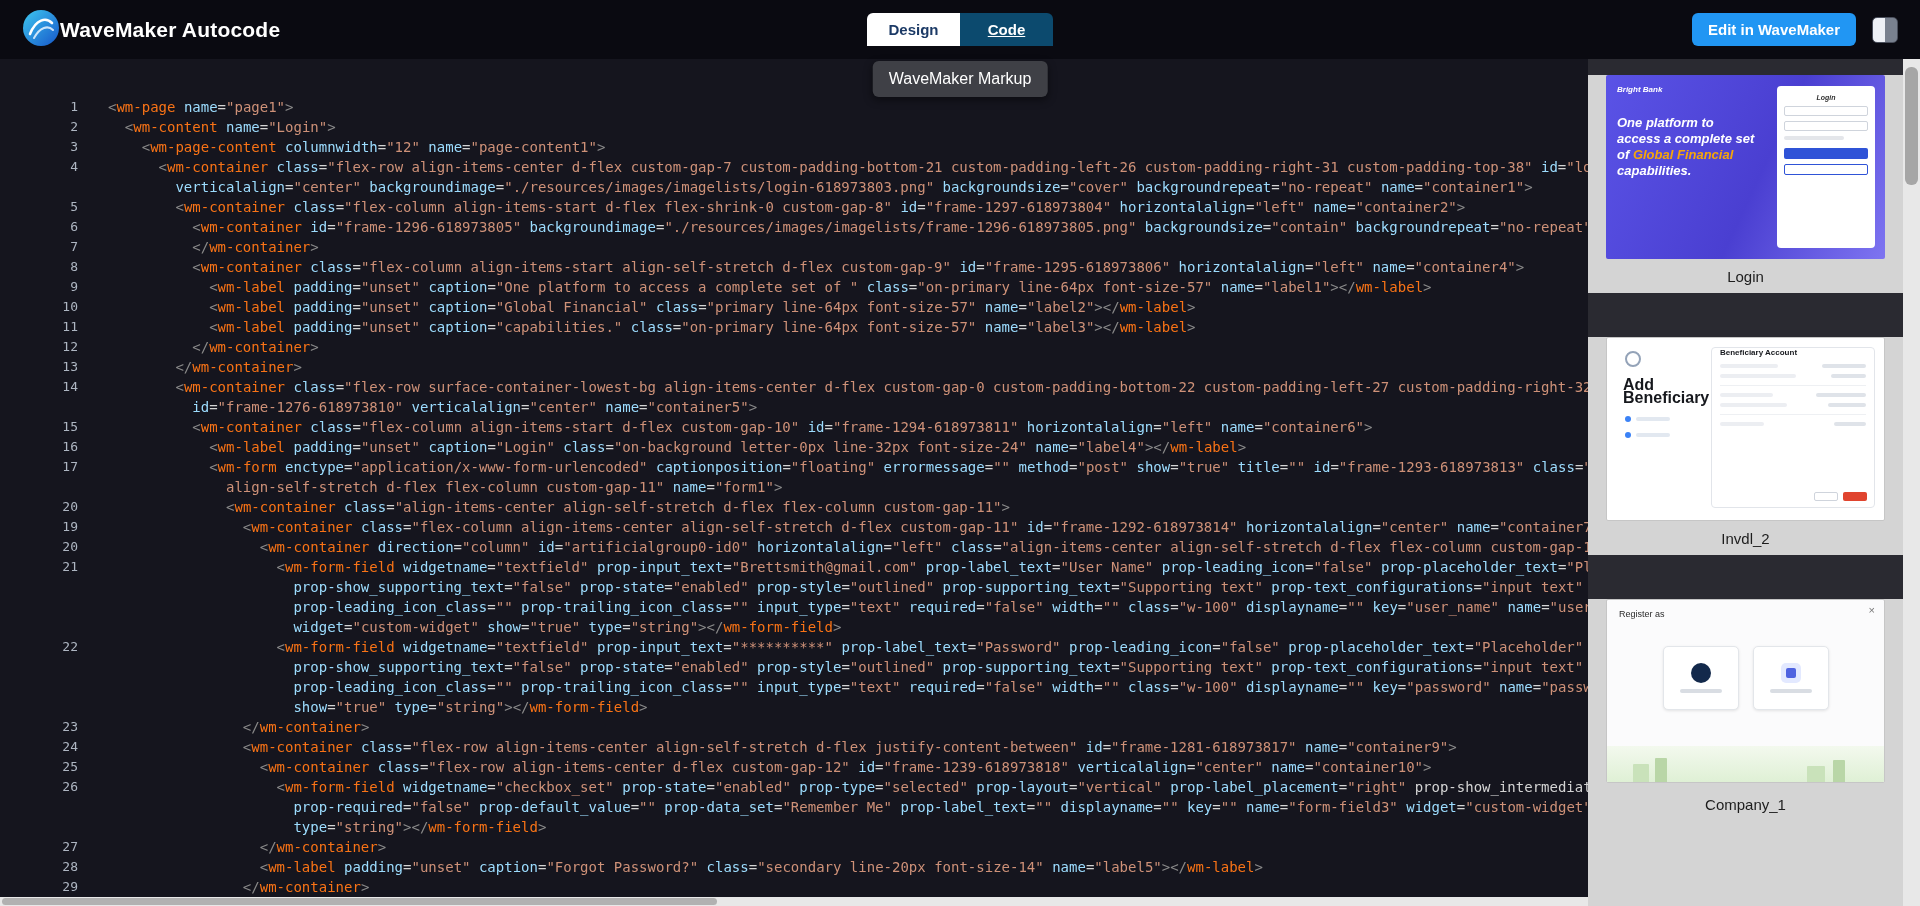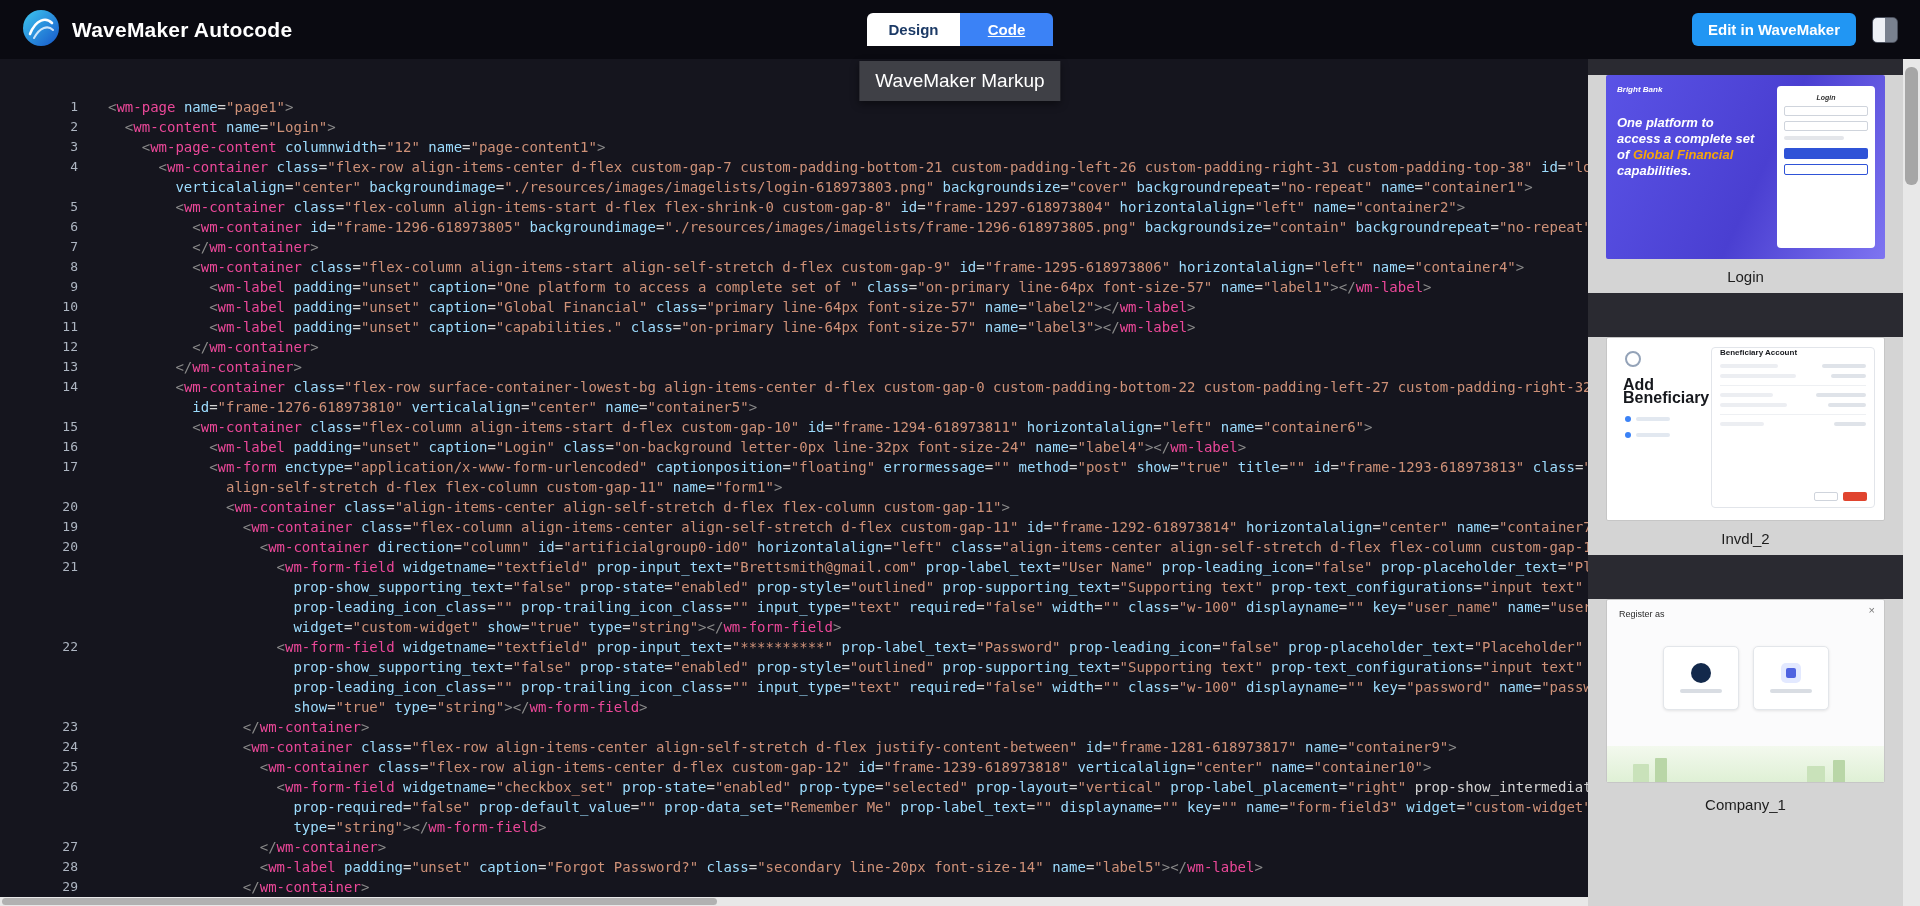--- a/index.html
+++ b/index.html
@@ -1,43 +1,43 @@
 <!DOCTYPE html>
 <html><head>
 <meta charset="utf-8">
 <style>
   * { margin:0; padding:0; box-sizing:border-box; }
   html,body { width:1920px; height:906px; overflow:hidden; background:#15151e; font-family:"Liberation Sans", sans-serif; }
 
   
   .topbar { position:relative; height:59px; background:#0a0a11; display:flex; align-items:center; justify-content:space-between; padding:0 22px; z-index:30; }
-  .brand { display:flex; align-items:center; gap:12px; }
+  .brand { display:flex; align-items:center; }
   .app-title { color:#ffffff; font-size:21px; font-weight:bold; letter-spacing:.2px; }
   .toggle-group { position:absolute; left:50%; transform:translateX(-50%); top:13px; height:41px; display:flex; border-radius:6px; overflow:hidden; }
   .toggle-btn { width:93px; height:33px; display:flex; align-items:center; justify-content:center; font-size:15px; font-weight:bold; cursor:pointer; }
   .toggle-design { background:#ffffff; color:#1c3a66; }
-  .toggle-code { background:#3b82f6; color:#ffffff;text-decoration:underline; }
+  .toggle-code { background:#0c4a6e; color:#ffffff;text-decoration:underline; }
   .header-right { display:flex; align-items:center; gap:16px; }
   .edit-btn { background:#2196f3; color:#fff; font-size:15px; font-weight:bold; border:none; border-radius:6px; padding:8px 16px; height:33px; cursor:pointer; }
   .panel-icon { width:26px; height:26px; border-radius:5px; border:1px solid #4a4f5c; background:linear-gradient(to right, #eef1f6 0 50%, #79818f 50% 100%); cursor:pointer; }
 
   
-  .markup-tooltip { position:absolute; top:61px; left:50%; transform:translateX(-50%); background:#3f4046; color:#ffffff; font-size:19px; padding:9px 16px; border-radius:0; box-shadow:0 3px 8px rgba(0,0,0,.45); z-index:40; white-space:nowrap; }
+  .markup-tooltip { position:absolute; top:61px; left:50%; transform:translateX(-50%); background:#3f4046; color:#ffffff; font-size:16px; padding:9px 16px; border-radius:6px; box-shadow:0 3px 8px rgba(0,0,0,.45); z-index:40; white-space:nowrap; }
 
   
   .main { display:flex; height:847px; }
 
   
   .editor { position:relative; width:1588px; height:847px; background:#15151e; overflow:hidden; }
   .code-lines { padding-top:38px; }
   .crow { display:flex; height:20px; line-height:20px; white-space:pre; font-family:"DejaVu Sans Mono", monospace; font-size:14px; }
   .ln { flex:0 0 78px; width:78px; text-align:right; color:#aeb6c2; font-size:13px; user-select:none; }
   .ctext { padding-left:30px; color:#d4d4d4; }
   .c-pn  { color:#8a8a8a; }
-  .c-tag { color:#ec4899; }
+  .c-tag { color:#f97316; }
   .c-attr{ color:#9cdcfe; }
   .c-str { color:#ce9178; }
   .c-eq  { color:#d4d4d4; }
   .c-txt { color:#d4d4d4; }
 
   .hscroll { position:absolute; left:0; right:0; bottom:0; height:9px; background:#e8e8e8; z-index:10; }
   .hscroll-thumb { position:absolute; left:2px; top:1px; height:7px; width:45%; background:#b1b1b1; border-radius:4px; }
 
   
   .sidebar { width:315px; height:847px; background:#2a2a31; display:flex; flex-direction:column; overflow:hidden; }

